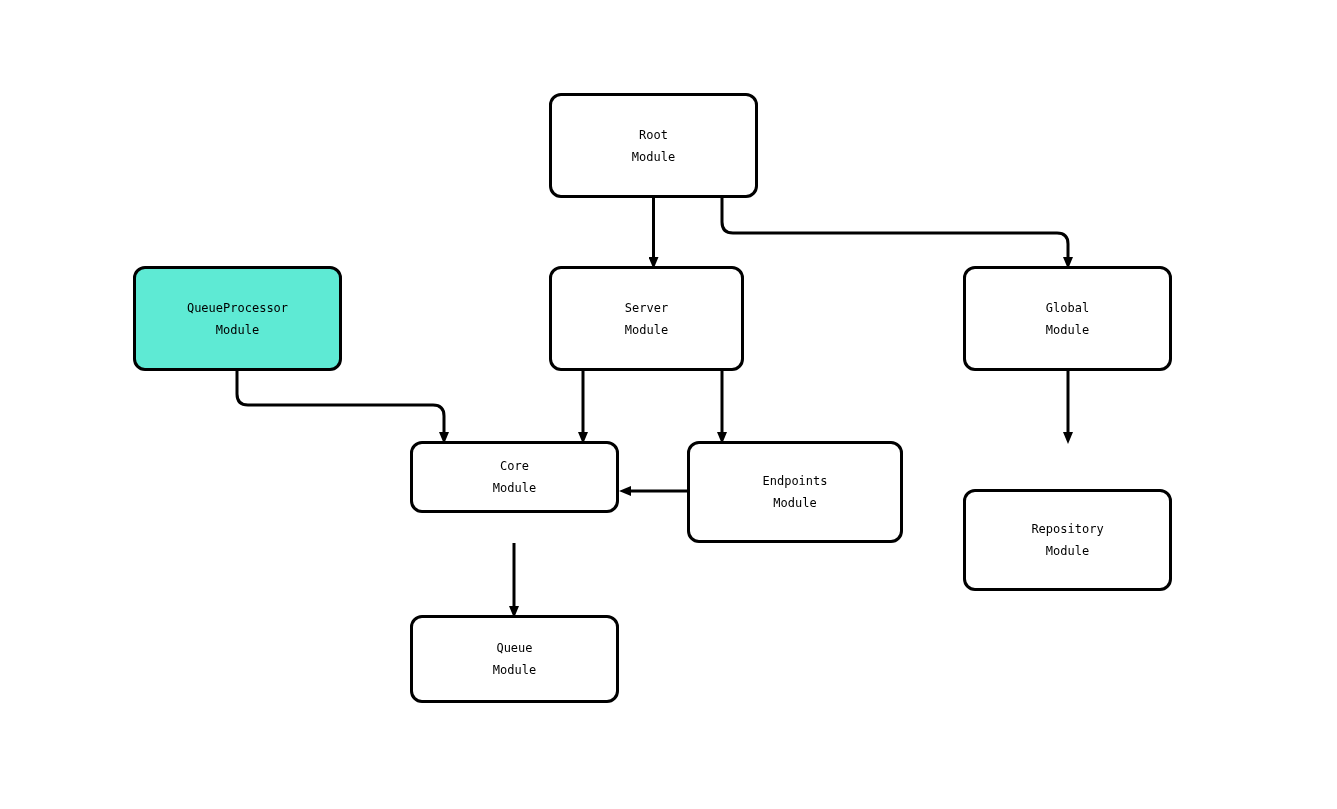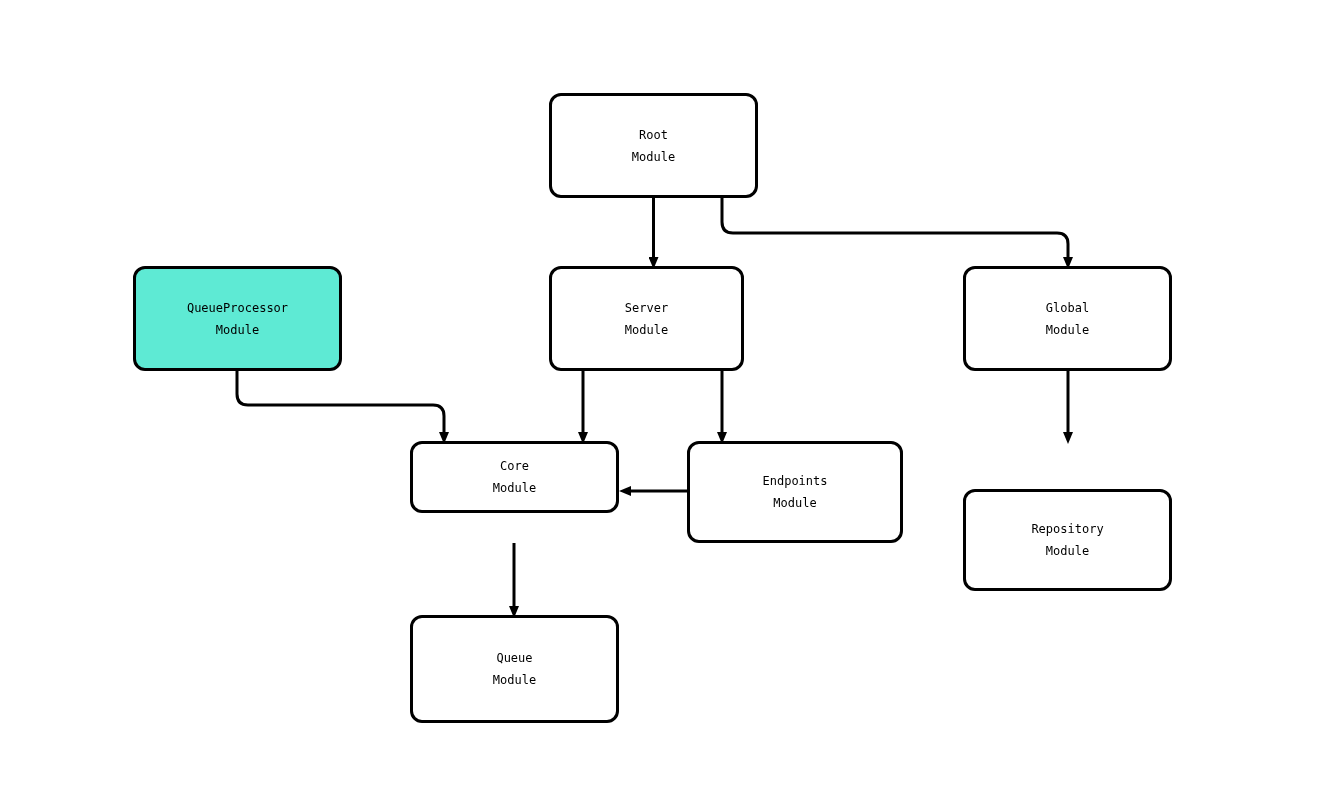--- a/index.html
+++ b/index.html
@@ -101,18 +101,18 @@
   <div class="node" style="left: 687px; top: 441px; width: 216px; height: 102px; background: rgb(255, 255, 255); border-color: rgb(0, 0, 0);">
     <div class="node-label">Endpoints
 Module</div>
   </div>
 
   <div class="node" style="left: 963px; top: 441px; width: 209px; height: 102px; background: rgb(255, 255, 255); border-color: rgb(0, 0, 0); margin-top: 48px;">
     <div class="node-label">Repository
 Module</div>
   </div>
 
-  <div class="node" style="left: 410px; top: 615px; width: 209px; height: 108px; background: rgb(255, 255, 255); border-color: rgb(0, 0, 0);">
+  <div class="node" style="left: 410px; top: 615px; width: 209px; height: 88px; background: rgb(255, 255, 255); border-color: rgb(0, 0, 0);">
     <div class="node-label">Queue
 Module</div>
   </div>
 
 </div>
 
 </body></html>

